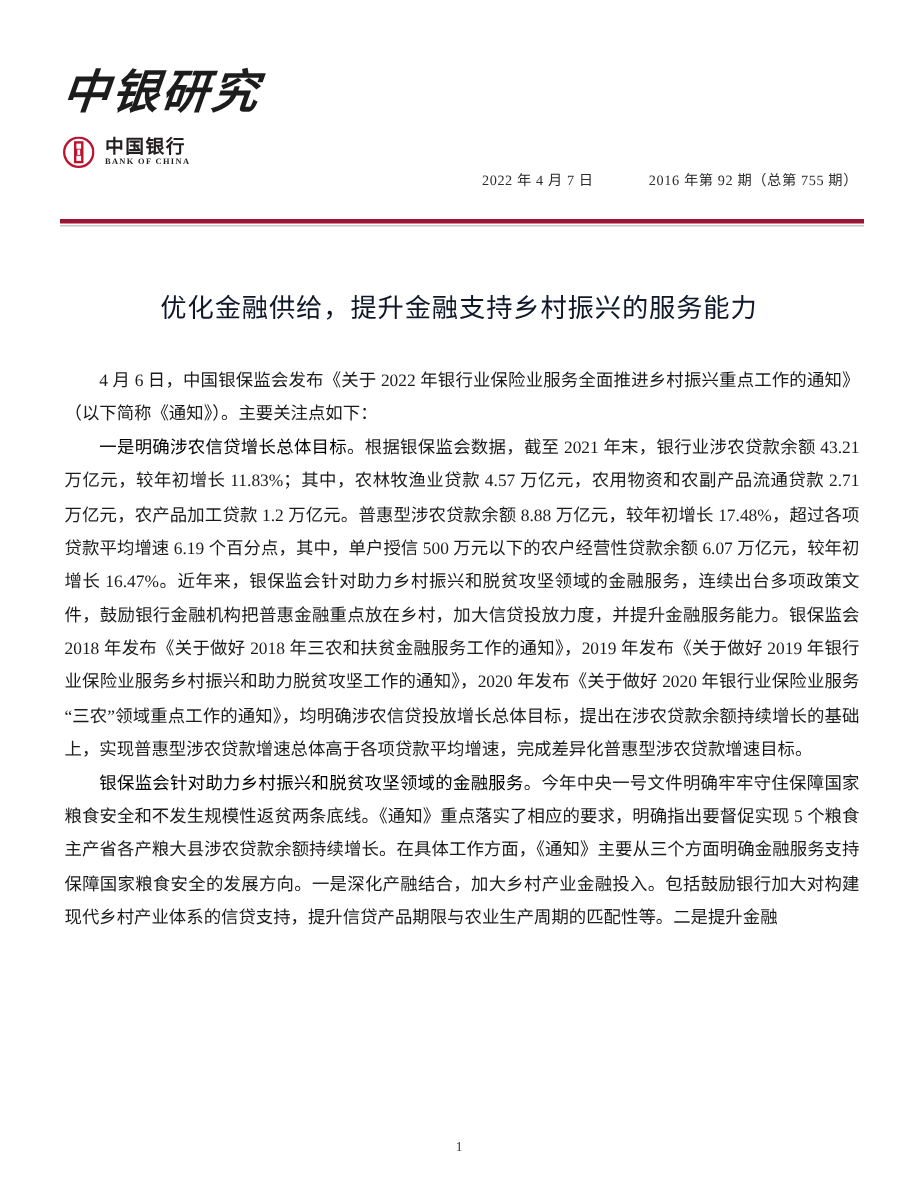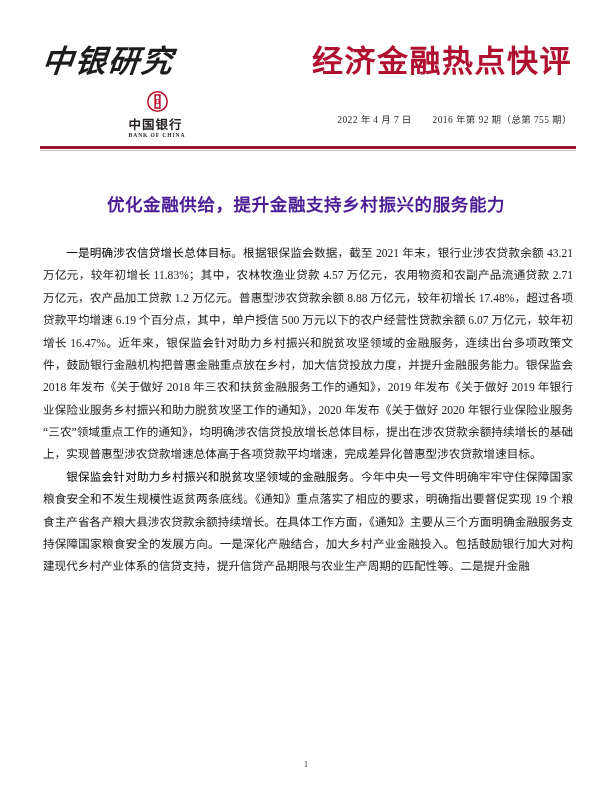--- a/index.html
+++ b/index.html
@@ -45,21 +45,20 @@
     letter-spacing: 2px;
     line-height: 1;
     white-space: nowrap;
     transform: skewX(-6deg);
   }
   .boc-row {
     display: flex;
     align-items: center;
     margin-top: 14px;
     gap: 7px;
-    flex-direction: column;
   }
   .boc-mark {
     width: 21px;
     height: 21px;
     flex: 0 0 21px;
   }
   .boc-names {
     line-height: 1.02;
   }
   .boc-cn {
@@ -92,21 +91,21 @@
   }
   .issue-line {
     position: absolute;
     right: 40px;
     top: 112px;
     font-size: 9.5px;
     color: #2b2b2b;
     letter-spacing: 0.4px;
     white-space: nowrap;
   }
-  .issue-date { margin-right: 18px; }
+  .issue-date { margin-right: 34px; }
 
   .rule-thick {
     position: absolute;
     left: 40px;
     right: 36px;
     top: 146px;
     height: 3px;
     background: #9c1433;
   }
   .rule-thin {
@@ -119,22 +118,22 @@
   }
 
   
   .doc-title {
     position: absolute;
     left: 46px;
     right: 46px;
     top: 182px;
     text-align: center;
     font-size: 17.5px;
-    font-weight: bold;
-    color: #4c1d95;
+    font-weight: normal;
+    color: #0f172a;
     letter-spacing: 0.6px;
     font-family: "Liberation Sans", "DejaVu Sans", sans-serif;
     line-height: 1.3;
   }
 
   
   .body-copy {
     position: absolute;
     left: 43px;
     right: 39px;
@@ -182,35 +181,35 @@
           <rect x="15.5" y="15.5" width="9" height="9" fill="#ba1330"></rect>
           <rect x="18.2" y="16.6" width="3.6" height="6.8" fill="#ffffff"></rect>
         </svg>
         <div class="boc-names">
           <div class="boc-cn">中国银行</div>
           <div class="boc-en">BANK OF CHINA</div>
         </div>
       </div>
     </div>
 
-    <div class="pub-title">经济金融热点快评</div>
 
     <div class="issue-line">
       <span class="issue-date">2022 年 4 月 7 日</span>
       <span>2016 年第 92 期（总第 755 期）</span>
     </div>
 
     <div class="rule-thick"></div>
     <div class="rule-thin"></div>
   </div>
 
   <h1 class="doc-title">优化金融供给，提升金融支持乡村振兴的服务能力</h1>
 
   <div class="body-copy">
+    <p class="para"><span>4 月 6 日，中国银保监会发布《关于 2022 年银行业保险业服务全面推进乡村振兴重点工作的通知》（以下简称《通知》）。主要关注点如下：</span></p>
 
     <p class="para"><span class="lead">一是明确涉农信贷增长总体目标</span><span>。根据银保监会数据，截至 2021 年末，银行业涉农贷款余额 43.21 万亿元，较年初增长 11.83%；其中，农林牧渔业贷款 4.57 万亿元，农用物资和农副产品流通贷款 2.71 万亿元，农产品加工贷款 1.2 万亿元。普惠型涉农贷款余额 8.88 万亿元，较年初增长 17.48%，超过各项贷款平均增速 6.19 个百分点，其中，单户授信 500 万元以下的农户经营性贷款余额 6.07 万亿元，较年初增长 16.47%。近年来，银保监会针对助力乡村振兴和脱贫攻坚领域的金融服务，连续出台多项政策文件，鼓励银行金融机构把普惠金融重点放在乡村，加大信贷投放力度，并提升金融服务能力。银保监会 2018 年发布《关于做好 2018 年三农和扶贫金融服务工作的通知》，2019 年发布《关于做好 2019 年银行业保险业服务乡村振兴和助力脱贫攻坚工作的通知》，2020 年发布《关于做好 2020 年银行业保险业服务“三农”领域重点工作的通知》，均明确涉农信贷投放增长总体目标，提出在涉农贷款余额持续增长的基础上，实现普惠型涉农贷款增速总体高于各项贷款平均增速，完成差异化普惠型涉农贷款增速目标。</span></p>
 
-    <p class="para"><span class="lead">银保监会针对助力乡村振兴和脱贫攻坚领域的金融服务</span><span>。今年中央一号文件明确牢牢守住保障国家粮食安全和不发生规模性返贫两条底线。《通知》重点落实了相应的要求，明确指出要督促实现 19 个粮食主产省各产粮大县涉农贷款余额持续增长。在具体工作方面，《通知》主要从三个方面明确金融服务支持保障国家粮食安全的发展方向。一是深化产融结合，加大乡村产业金融投入。包括鼓励银行加大对构建现代乡村产业体系的信贷支持，提升信贷产品期限与农业生产周期的匹配性等。二是提升金融</span></p>
+    <p class="para"><span class="lead">银保监会针对助力乡村振兴和脱贫攻坚领域的金融服务</span><span>。今年中央一号文件明确牢牢守住保障国家粮食安全和不发生规模性返贫两条底线。《通知》重点落实了相应的要求，明确指出要督促实现 5 个粮食主产省各产粮大县涉农贷款余额持续增长。在具体工作方面，《通知》主要从三个方面明确金融服务支持保障国家粮食安全的发展方向。一是深化产融结合，加大乡村产业金融投入。包括鼓励银行加大对构建现代乡村产业体系的信贷支持，提升信贷产品期限与农业生产周期的匹配性等。二是提升金融</span></p>
   </div>
 
   <div class="page-number">1</div>
 
 </div>
 
 </body></html>

